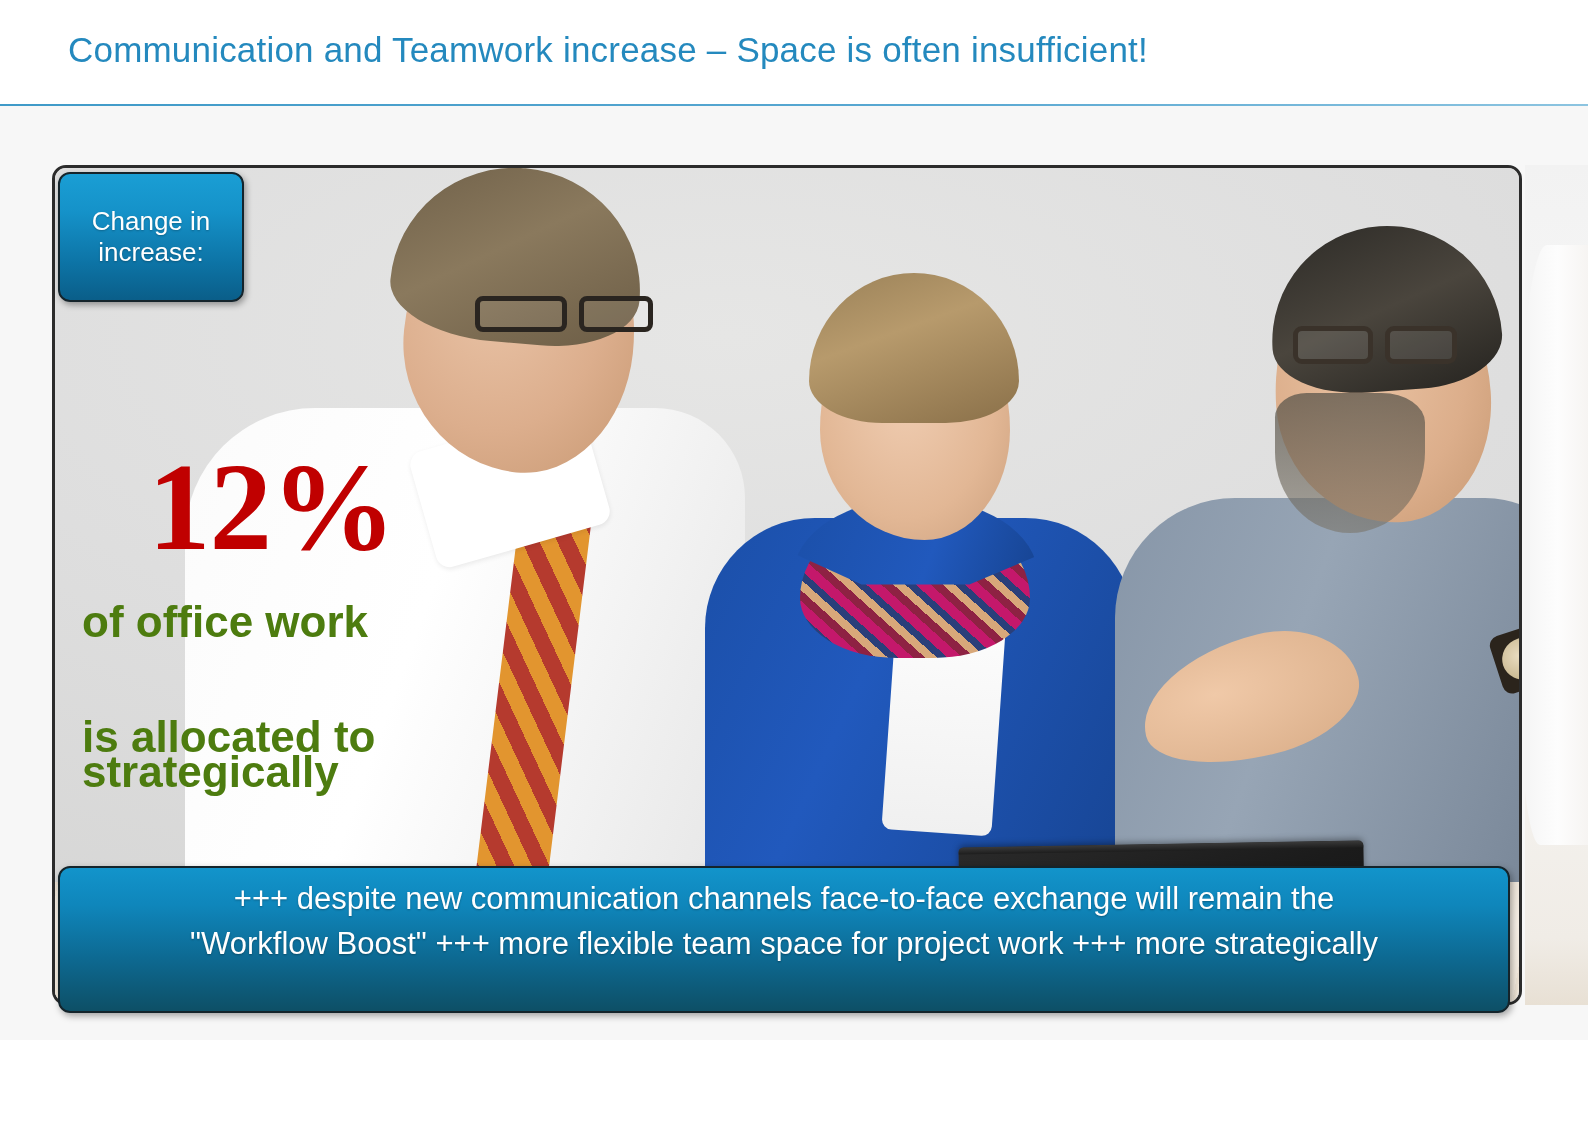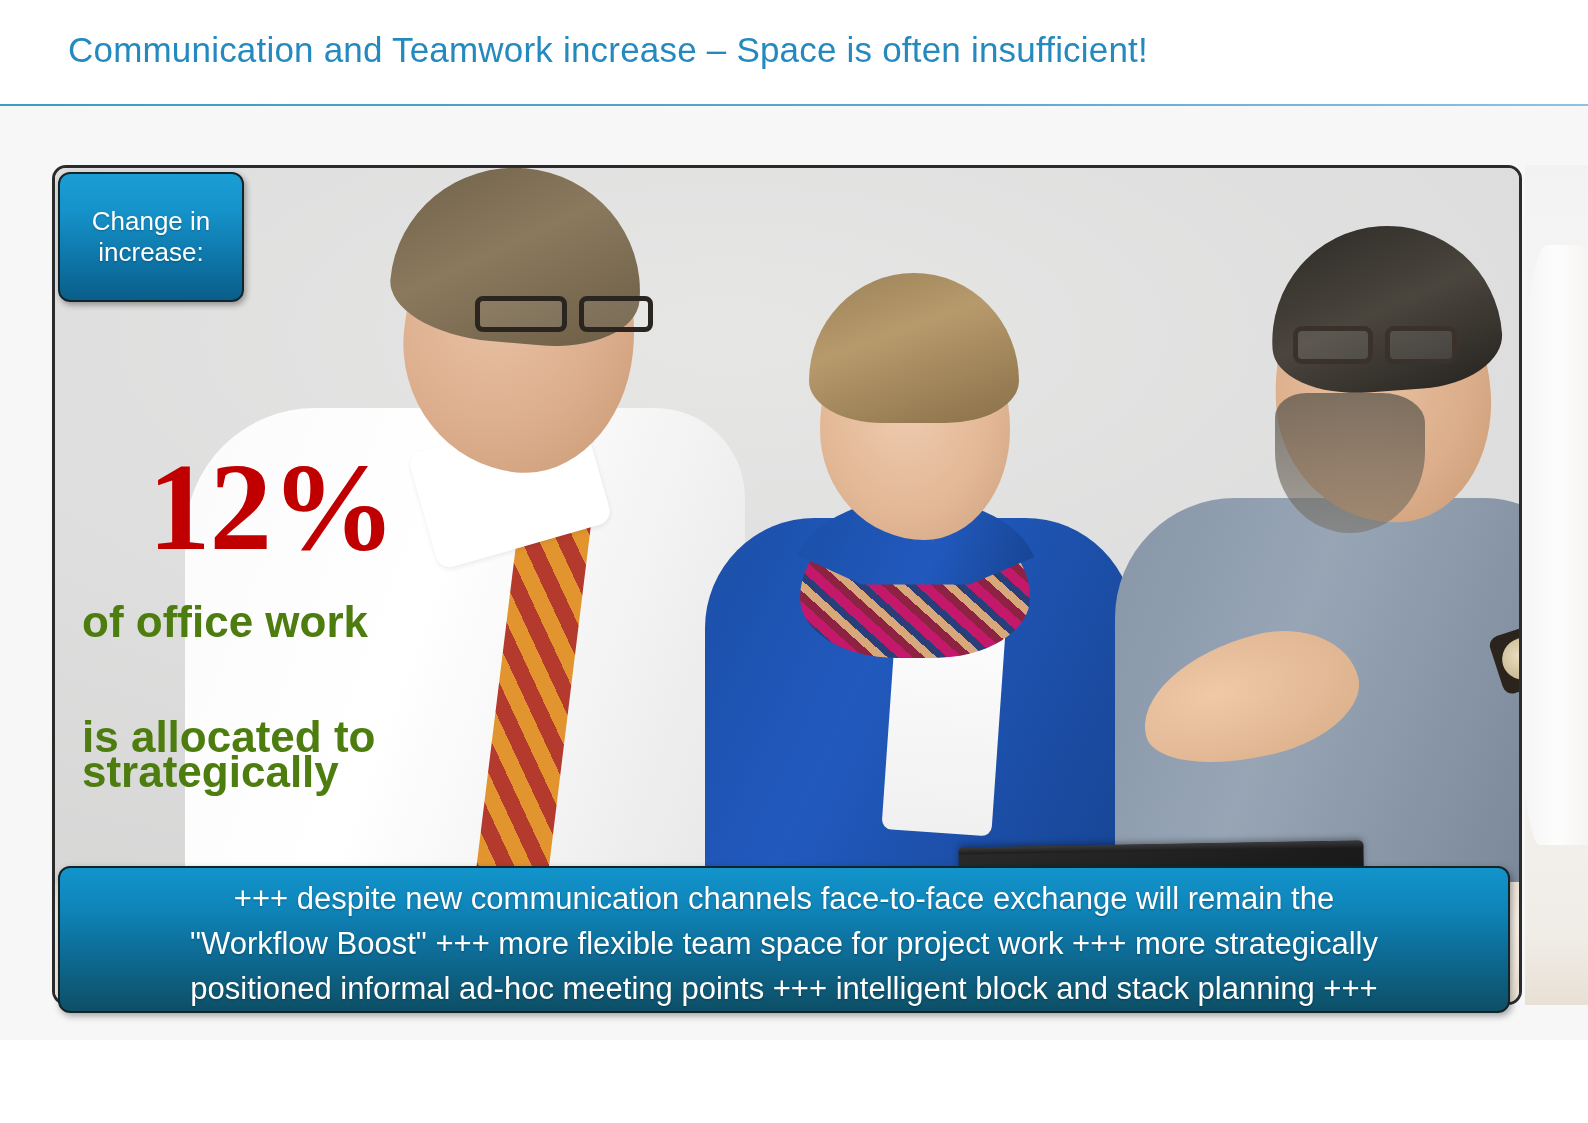--- a/index.html
+++ b/index.html
@@ -359,18 +359,17 @@
 <div id="stat-block">
   <div id="stat-number">12%</div>
   <div class="stat-line" id="stat-l1">of office work</div>
   <div class="stat-line" id="stat-l2">is allocated to</div>
   <div class="stat-line" id="stat-l3">strategically</div>
 </div>
 
 <div id="ticker">
   <div class="line">+++ despite new communication channels face-to-face exchange will remain the</div>
   <div class="line">"Workflow Boost" +++  more flexible team space for project work +++ more strategically</div>
-  <div class="line">positioned informal ad-hoc meeting points +++ intelligent block and stack planning +++</div>
 </div>
 
 <div id="footer">
   
 </div>
 
 </body></html>

